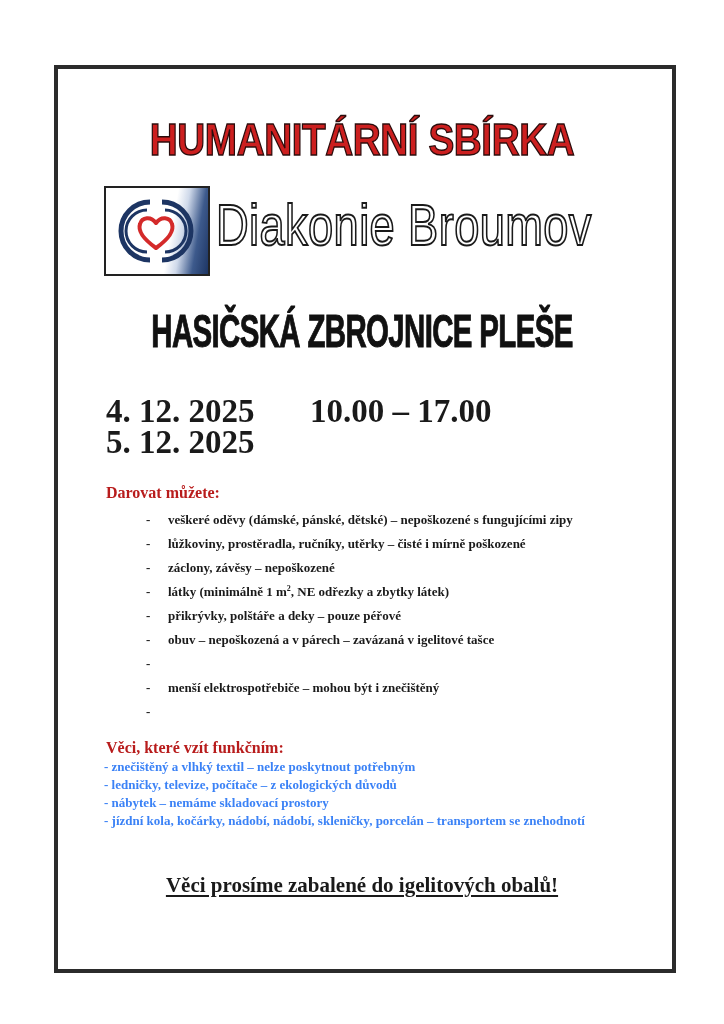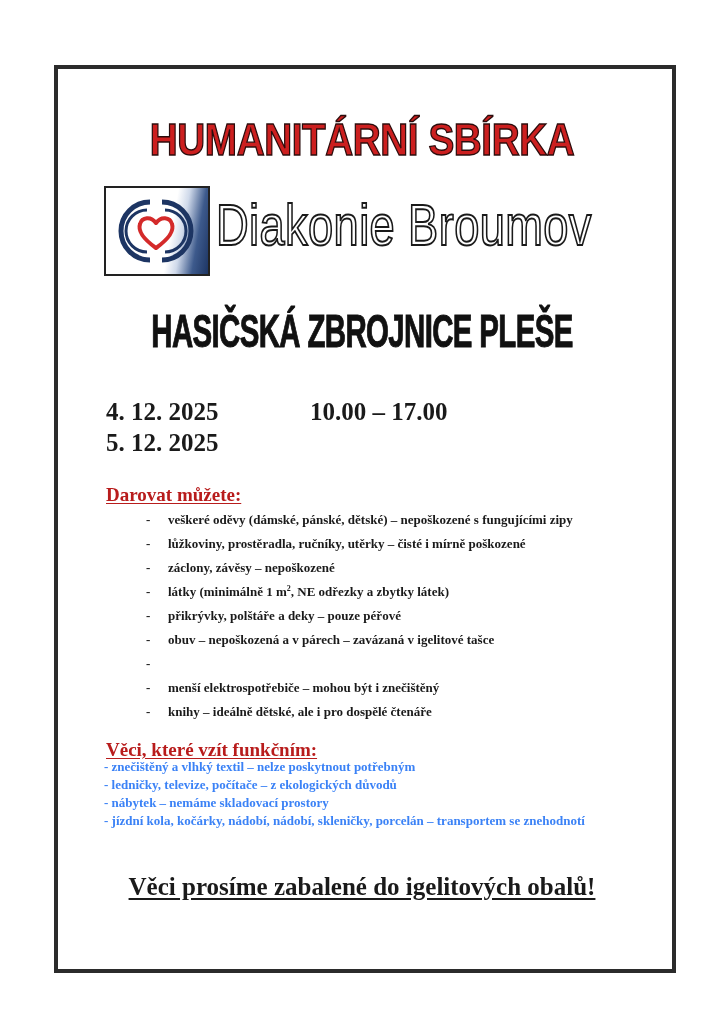--- a/index.html
+++ b/index.html
@@ -3,32 +3,32 @@
 <meta charset="utf-8">
 <style>
   html, body { margin: 0; padding: 0; background: #ffffff; }
   body { width: 724px; height: 1024px; position: relative; overflow: hidden; font-family: "Liberation Serif", serif; color: #1a1a1a; }
   .frame { position: absolute; left: 54px; top: 65px; width: 614px; height: 900px; border: 4px solid #2b2b2b; box-sizing: content-box; }
   .title { position: absolute; left: 0; right: 0; top: 118px; text-align: center; font-family: "Liberation Sans", sans-serif; font-weight: 700; font-size: 44px; letter-spacing: -0.5px; color: #cc1f1f; -webkit-text-stroke: 1.4px #2a0c0c; transform: scaleX(0.88); transform-origin: center; line-height: 1; }
   .logo-box { position: absolute; left: 104px; top: 186px; width: 102px; height: 86px; border: 2px solid #222; background: linear-gradient(100deg, #ffffff 0%, #ffffff 62%, #cfd9ea 72%, #3d5a8c 86%, #1d3563 100%); overflow: hidden; }
   .logo-box svg { position: absolute; left: 10px; top: 10px; }
   .diakonie { position: absolute; left: 216px; top: 196px; font-family: "Liberation Sans", sans-serif; font-weight: 400; font-size: 58px; line-height: 1; color: #ffffff; -webkit-text-stroke: 2px #1a1a1a; transform: scaleX(0.78); transform-origin: left center; letter-spacing: 0.5px; white-space: nowrap; }
   .location { position: absolute; left: 0; right: 0; top: 308px; text-align: center; font-family: "Liberation Sans", sans-serif; font-weight: 700; font-size: 46px; color: #111; transform: scaleX(0.64); transform-origin: center; line-height: 1; letter-spacing: -1px; -webkit-text-stroke: 1px #111; }
-  .schedule { position: absolute; left: 106px; top: 396px; font-family: "Liberation Serif", serif; font-weight: 700; font-size: 25px; line-height: 31px; color: #1a1a1a; }
+  .schedule { position: absolute; left: 106px; top: 396px; font-family: "Liberation Serif", serif; font-weight: 700; font-size: 33px; line-height: 31px; color: #1a1a1a; }
   .schedule .row { display: flex; }
   .schedule .date { width: 204px; }
-  .section-heading { font-family: "Liberation Serif", serif; font-weight: 700; font-size: 19px; color: #b81c1c; text-decoration: underline; text-underline-offset: 2px; }
+  .section-heading { font-family: "Liberation Serif", serif; font-weight: 700; font-size: 16px; color: #b81c1c; text-underline-offset: 2px; }
   .donate-heading { position: absolute; left: 106px; top: 484px; }
   .donate-list { position: absolute; left: 146px; top: 508px; margin: 0; padding: 0; list-style: none; font-weight: 700; font-size: 13px; color: #1a1a1a; }
   .donate-list li { display: flex; height: 24px; align-items: center; }
   .donate-list .dash { width: 22px; }
   .refuse-heading { position: absolute; left: 106px; top: 739px; }
   .refuse-list { position: absolute; left: 104px; top: 758px; margin: 0; padding: 0; list-style: none; font-weight: 700; font-size: 13px; color: #3b82f6; }
   .refuse-list li { height: 18px; line-height: 18px; white-space: nowrap; }
-  .footer-note { position: absolute; left: 0; right: 0; top: 873px; text-align: center; font-family: "Liberation Serif", serif; font-weight: 700; font-size: 25px; text-decoration: underline; text-underline-offset: 3px; color: #1a1a1a; }
+  .footer-note { position: absolute; left: 0; right: 0; top: 873px; text-align: center; font-family: "Liberation Serif", serif; font-weight: 700; font-size: 21px; text-decoration: underline; text-underline-offset: 3px; color: #1a1a1a; }
   sup { font-size: 8px; }
 </style>
 </head>
 <body>
 
 <div class="frame"></div>
 
 <div class="title">HUMANITÁRNÍ SBÍRKA</div>
 
 <div class="logo-box">
@@ -84,21 +84,20 @@
     </li>
   <li>
       <span class="dash">-</span>
     </li>
   <li>
       <span class="dash">-</span>
       <span>menší elektrospotřebiče – mohou být i znečištěný</span>
     </li>
   <li>
       <span class="dash">-</span>
-      <span>knihy – ideálně dětské, ale i pro dospělé čtenáře</span>
     </li>
 </ul>
 
 <div class="section-heading refuse-heading">Věci, které vzít funkčním:</div>
 
 <ul class="refuse-list">
   <li>- znečištěný a vlhký textil – nelze poskytnout potřebným</li>
   <li>- ledničky, televize, počítače – z ekologických důvodů</li>
   <li>- nábytek – nemáme skladovací prostory</li>
   <li>- jízdní kola, kočárky, nádobí, nádobí, skleničky, porcelán – transportem se znehodnotí</li>

